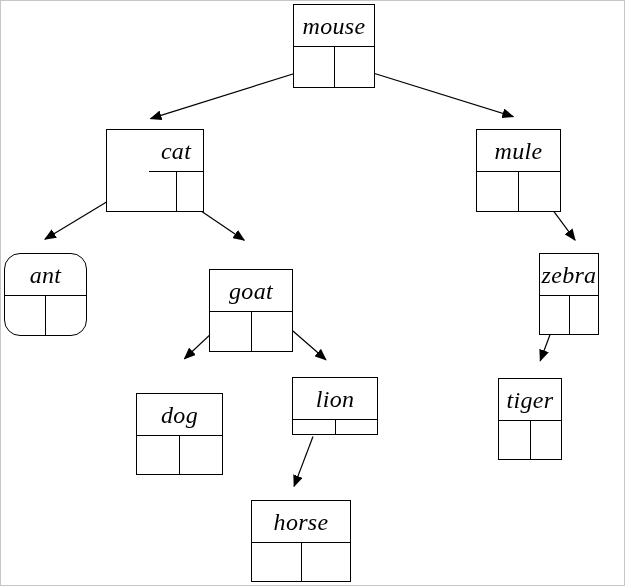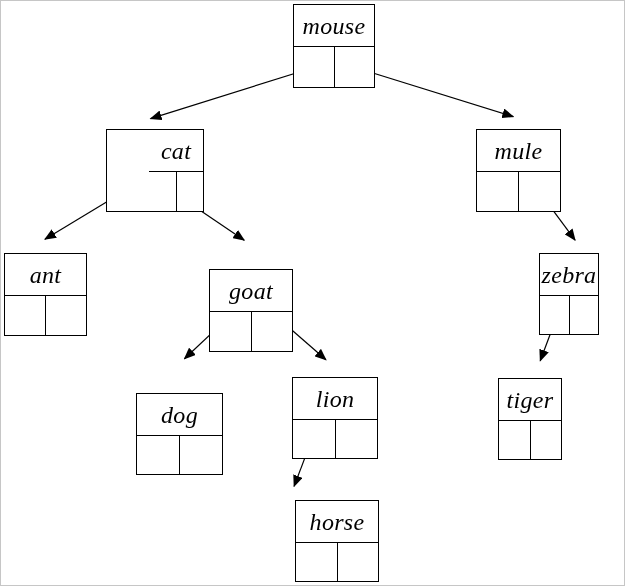--- a/index.html
+++ b/index.html
@@ -94,21 +94,21 @@
           <div class="cell right"></div>
         </div>
       </div>
       <div class="node" style="left: 475px; top: 128px; width: 85px; height: 83px; border-color: rgb(0, 0, 0);">
         <div class="label">mule</div>
         <div class="cells">
           <div class="cell left"></div>
           <div class="cell right"></div>
         </div>
       </div>
-      <div class="node" style="left: 3px; top: 252px; width: 83px; height: 83px; border-color: rgb(0, 0, 0);">
+      <div class="node" style="left: 3px; top: 252px; width: 83px; height: 83px; border-color: rgb(0, 0, 0); border-radius: 16px;">
         <div class="label">ant</div>
         <div class="cells">
           <div class="cell left"></div>
           <div class="cell right"></div>
         </div>
       </div>
       <div class="node" style="left: 208px; top: 268px; width: 84px; height: 83px; border-color: rgb(0, 0, 0);">
         <div class="label">goat</div>
         <div class="cells">
           <div class="cell left"></div>
@@ -122,35 +122,35 @@
           <div class="cell right"></div>
         </div>
       </div>
       <div class="node" style="left: 135px; top: 392px; width: 87px; height: 82px; border-color: rgb(0, 0, 0);">
         <div class="label">dog</div>
         <div class="cells">
           <div class="cell left"></div>
           <div class="cell right"></div>
         </div>
       </div>
-      <div class="node" style="left: 291px; top: 376px; width: 86px; height: 82px; border-color: rgb(0, 0, 0);">
+      <div class="node" style="left: 291px; top: 376px; width: 86px; height: 58px; border-color: rgb(0, 0, 0);">
         <div class="label">lion</div>
         <div class="cells">
           <div class="cell left"></div>
           <div class="cell right"></div>
         </div>
       </div>
       <div class="node" style="left: 497px; top: 377px; width: 64px; height: 82px; border-color: rgb(0, 0, 0);">
         <div class="label">tiger</div>
         <div class="cells">
           <div class="cell left"></div>
           <div class="cell right"></div>
         </div>
       </div>
-      <div class="node" style="left: 250px; top: 499px; width: 84px; height: 82px; border-color: rgb(0, 0, 0); margin-left: 44px;">
+      <div class="node" style="left: 250px; top: 499px; width: 100px; height: 82px; border-color: rgb(0, 0, 0);">
         <div class="label">horse</div>
         <div class="cells">
           <div class="cell left"></div>
           <div class="cell right"></div>
         </div>
       </div>
     </div>
 </div>
 
 </body></html>

